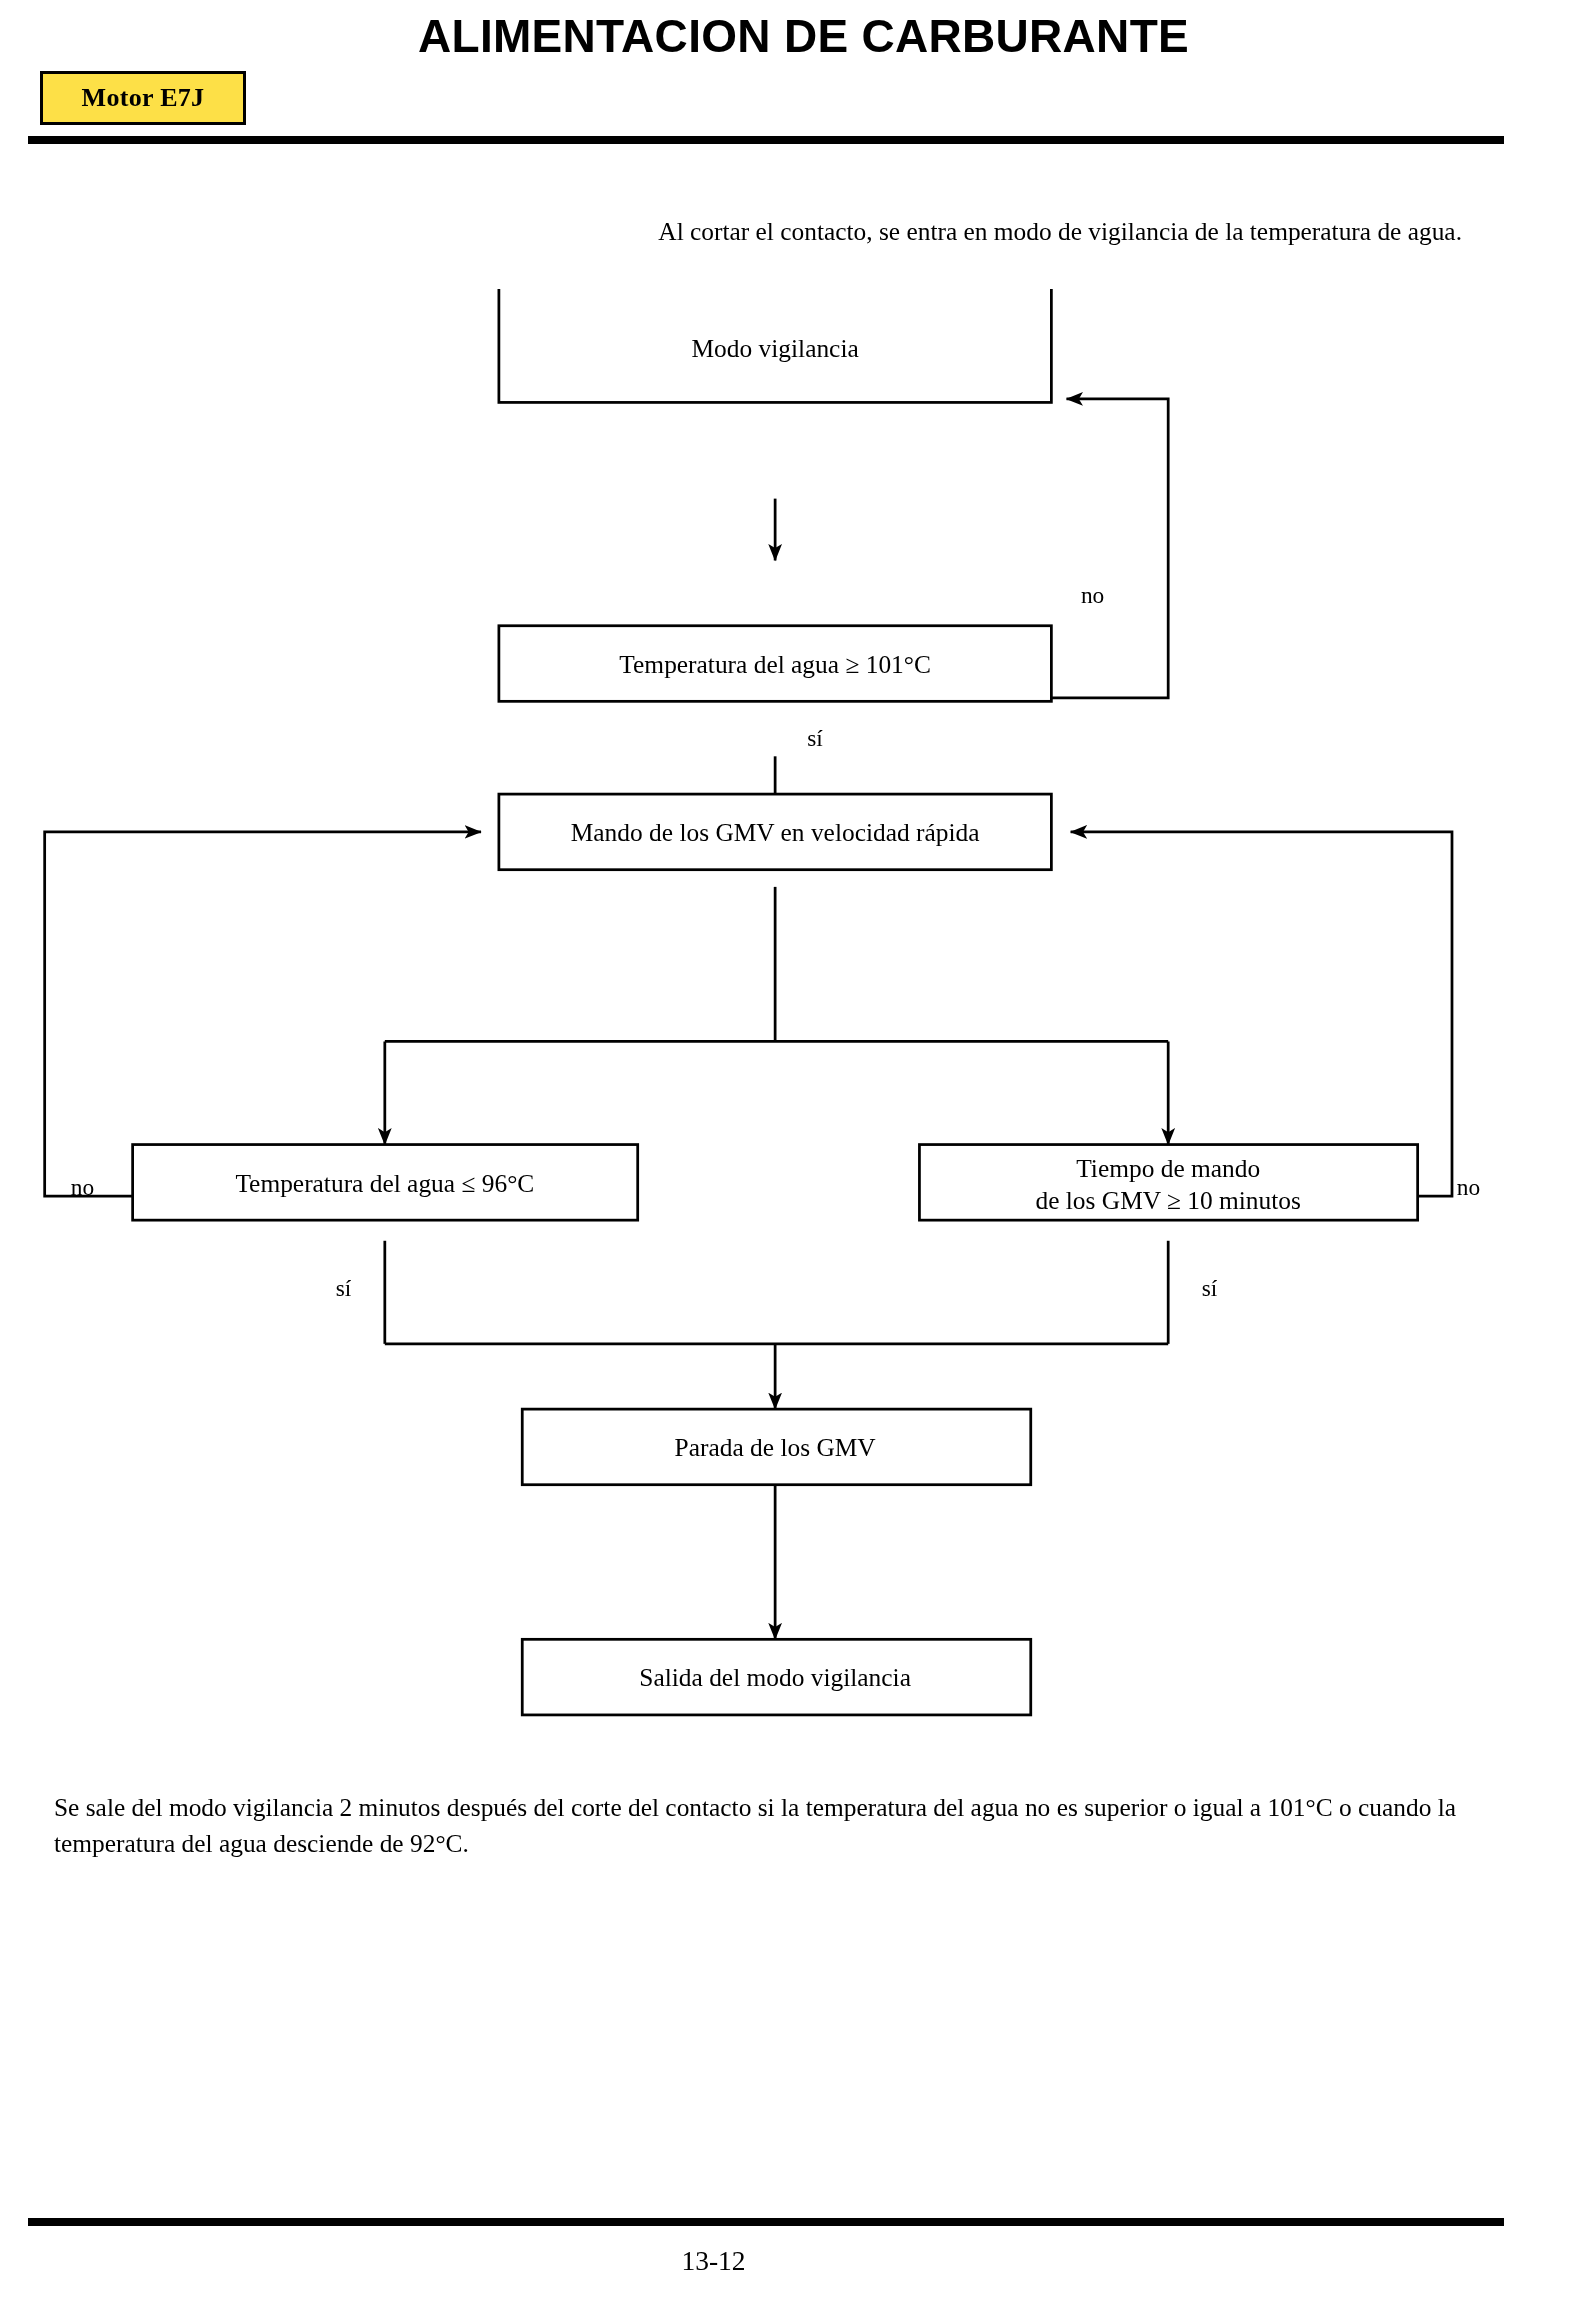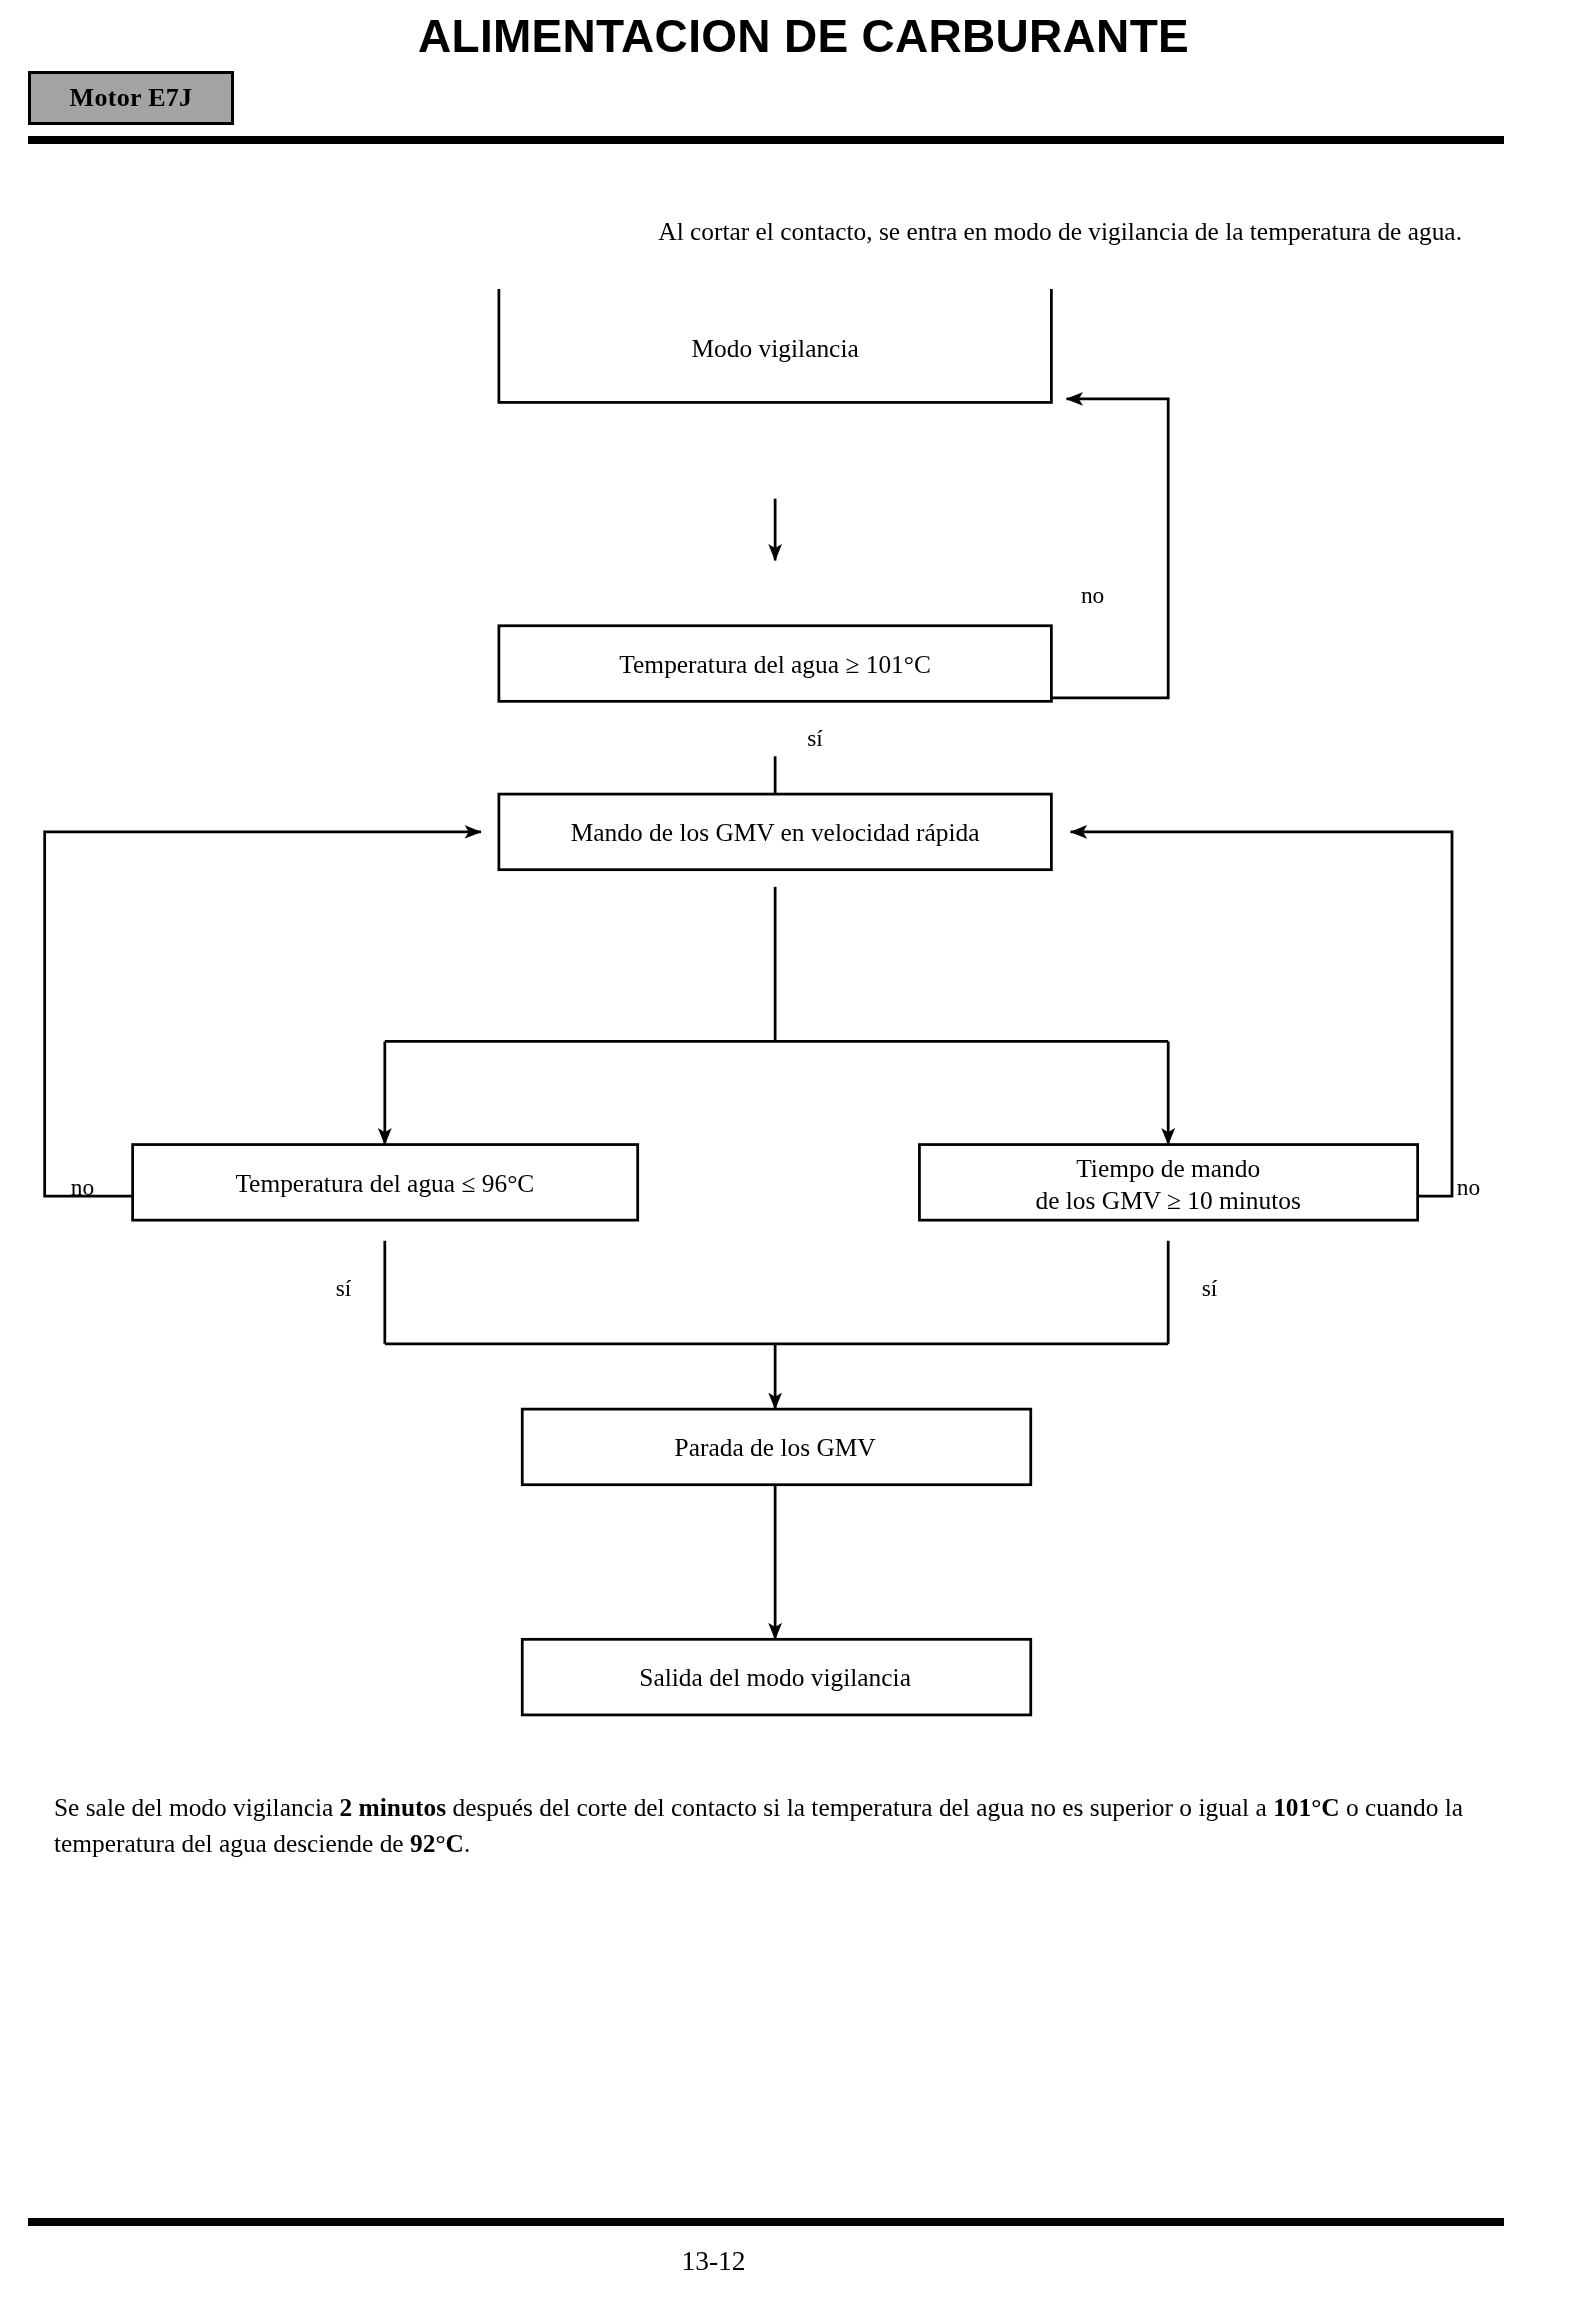--- a/index.html
+++ b/index.html
@@ -19,30 +19,30 @@
   
   #header {
     position: absolute;
     left: 0;
     top: 0;
     width: 1575px;
     height: 148px;
   }
   #engine-badge {
     position: absolute;
-    left: 28px;
+    left: 40px;
     top: 71px;
     width: 206px;
     height: 54px;
     border: 3.4px solid #000;
     box-sizing: border-box;
     display: flex;
     align-items: center;
     justify-content: center;
-    background: #a3a3a3;
+    background: #fde047;
     text-align: right;
   }
   #engine-badge-label {
     font-family: "Liberation Serif", "DejaVu Serif", serif;
     font-weight: bold;
     font-size: 26px;
     letter-spacing: 0.3px;
     white-space: nowrap;
   }
   #title-block {
@@ -98,21 +98,21 @@
     text-align: right;
   }
   #note-text {
     position: absolute;
     left: 54px;
     top: 1789px;
     width: 1415px;
     font-size: 25.4px;
     line-height: 36px;
   }
-  #note-text b { font-weight: bold; }
+  #note-text b { font-weight: normal; }
 
   
   #flowchart {
     position: absolute;
     left: 0;
     top: 289px;
     width: 1268px;
     height: 1450px;
   }
   .node-text {

